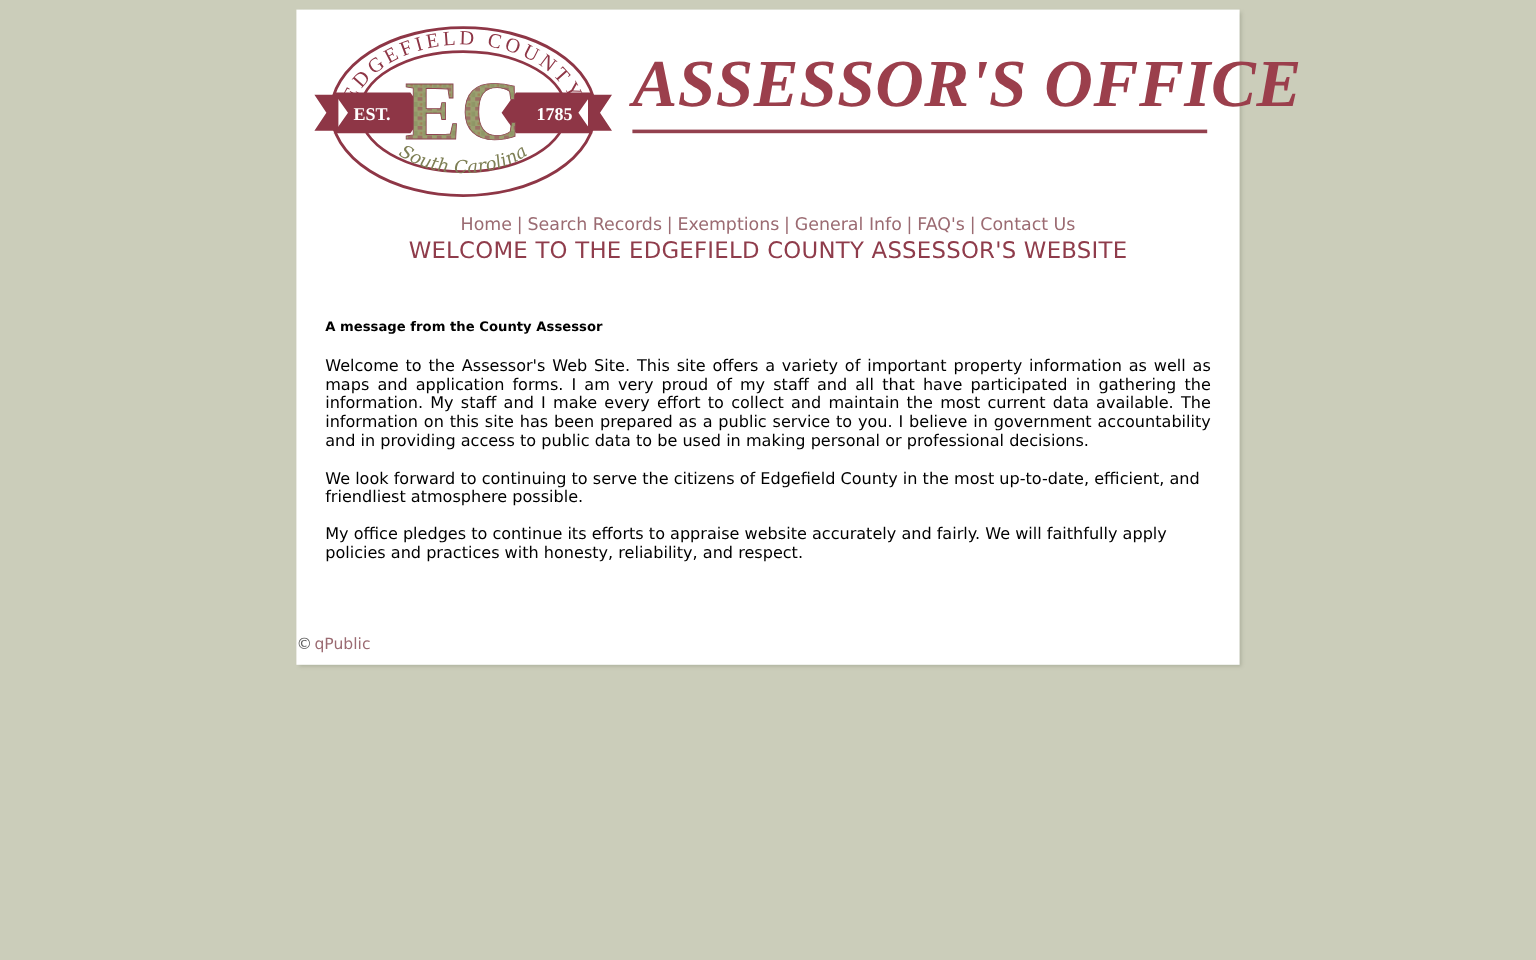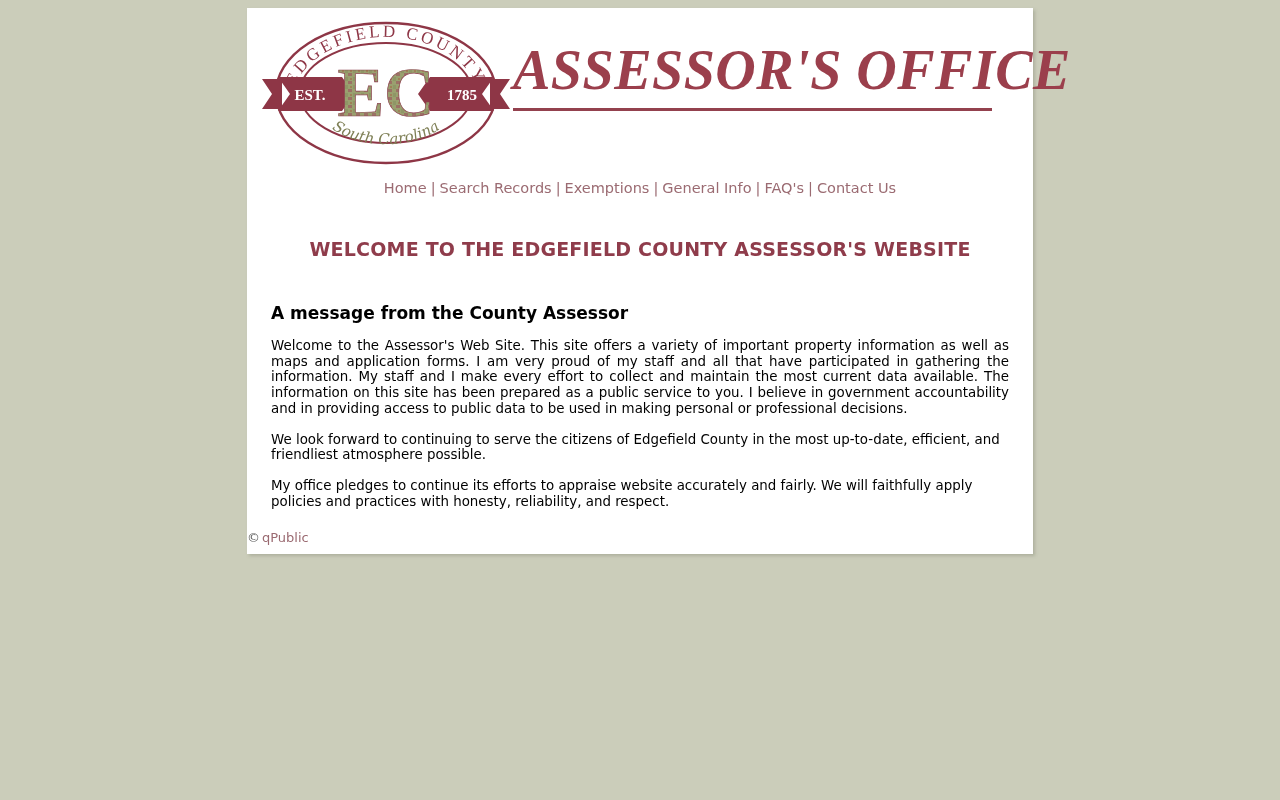--- a/index.html
+++ b/index.html
@@ -37,21 +37,21 @@
     left: 13px;
     top: 9px;
     width: 252px;
     height: 152px;
   }
   .seal svg { display: block; }
 
   
   .office-title {
     position: absolute;
-    left: 266px;
+    left: 280px;
     top: 30px;
     width: 500px;
   }
   .office-title .title-text {
     font-family: "Liberation Serif", "DejaVu Serif", serif;
     font-style: italic;
     font-weight: bold;
     font-size: 56px;
     line-height: 64px;
     letter-spacing: 0.5px;
@@ -80,40 +80,39 @@
     margin-top: 33px;
   }
   .nav-sep {
     color: #9b6b72;
     padding: 0 4px;
   }
 
   
   .welcome {
     text-align: center;
-    margin-top: 40px;
     font-family: "DejaVu Sans", "Liberation Sans", sans-serif;
-    font-weight: bold;
+    font-weight: normal;
     font-size: 19px;
     letter-spacing: 0.2px;
     color: #8f3c4b;
     -webkit-font-smoothing: antialiased;
   }
 
   
   .content {
     margin: 0 24px 0 24px;
     padding-top: 45px;
     color: #000000;
     font-size: 13.4px;
     line-height: 15.7px;
   }
   .content h2 {
     margin: 0 0 17px 0;
-    font-size: 17px;
+    font-size: 11px;
     font-weight: bold;
     line-height: 16px;
   }
   .content p {
     margin: 0 0 15px 0;
     text-align: left;
   }
   .content p.justified {
     text-align: justify;
     text-justify: inter-word;

